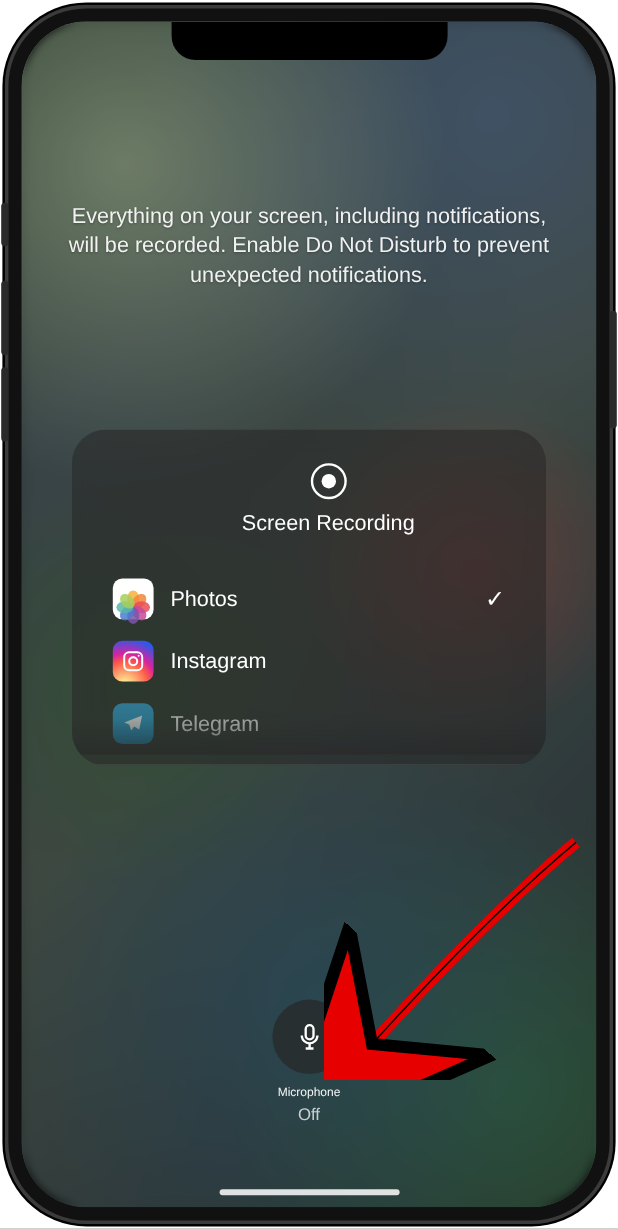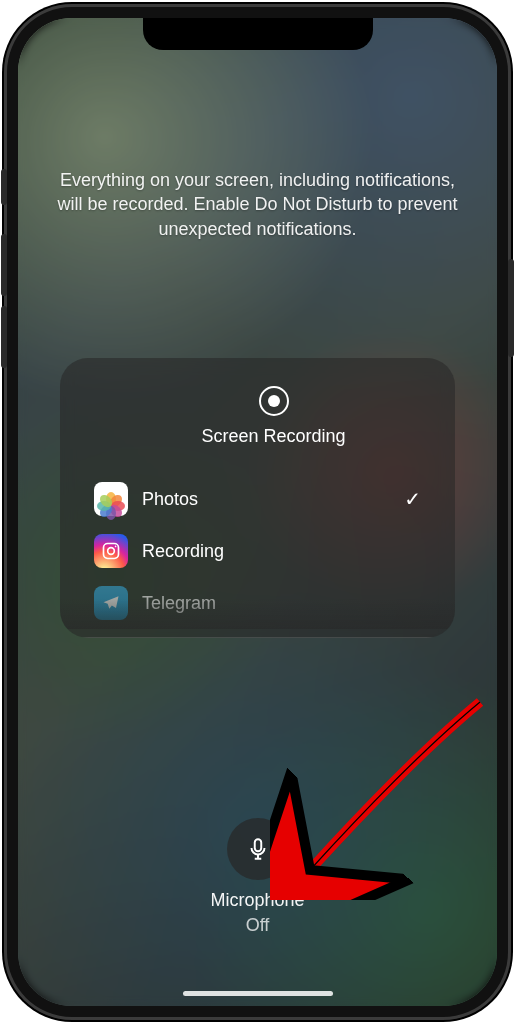--- a/index.html
+++ b/index.html
@@ -148,22 +148,22 @@
     position: absolute;
     bottom: 70px; left: 0; right: 0;
     display: flex; flex-direction: column; align-items: center;
     gap: 10px;
   }
   .mic-button {
     width: 62px; height: 62px; border-radius: 50%;
     background: rgba(40,40,40,0.75);
     display: flex; align-items: center; justify-content: center;
   }
-  .mic-label { font-size: 18px; color: rgba(255,255,255,0.95); }
-  .mic-status { font-size: 18px; color: rgba(255,255,255,0.75); margin-top: -6px; }
+  .mic-label { font-size: 10px; color: rgba(255,255,255,0.95); }
+  .mic-status { font-size: 14px; color: rgba(255,255,255,0.75); margin-top: -6px; }
 
   
   .watermark {
     position: absolute;
     top: 440px; left: 0; right: 0;
     z-index: 3;
     display: flex; align-items: center; justify-content: center;
     opacity: 0.35;
     pointer-events: none;
   }
@@ -244,21 +244,21 @@
           </div>
 
           <div class="app-row">
             <div class="app-icon instagram">
               <svg class="ig-svg" viewBox="0 0 24 24" fill="none" stroke="#fff" stroke-width="2">
                 <rect x="3" y="3" width="18" height="18" rx="5"></rect>
                 <circle cx="12" cy="12" r="4"></circle>
                 <circle cx="17.5" cy="6.5" r="1" fill="#fff" stroke="none"></circle>
               </svg>
             </div>
-            <div class="app-name">Recording</div>
+            <div class="app-name">Instagram</div>
           </div>
 
           <div class="app-row" style="opacity:0.55">
             <div class="app-icon telegram">
               <svg class="tg-svg" viewBox="0 0 24 24">
                   <path fill="#fff" d="M21 4L3 11l5 2 2 6 3-4 5 3 3-14z"></path>
                 </svg>
             </div>
             <div class="app-name">Telegram</div>
           </div>

